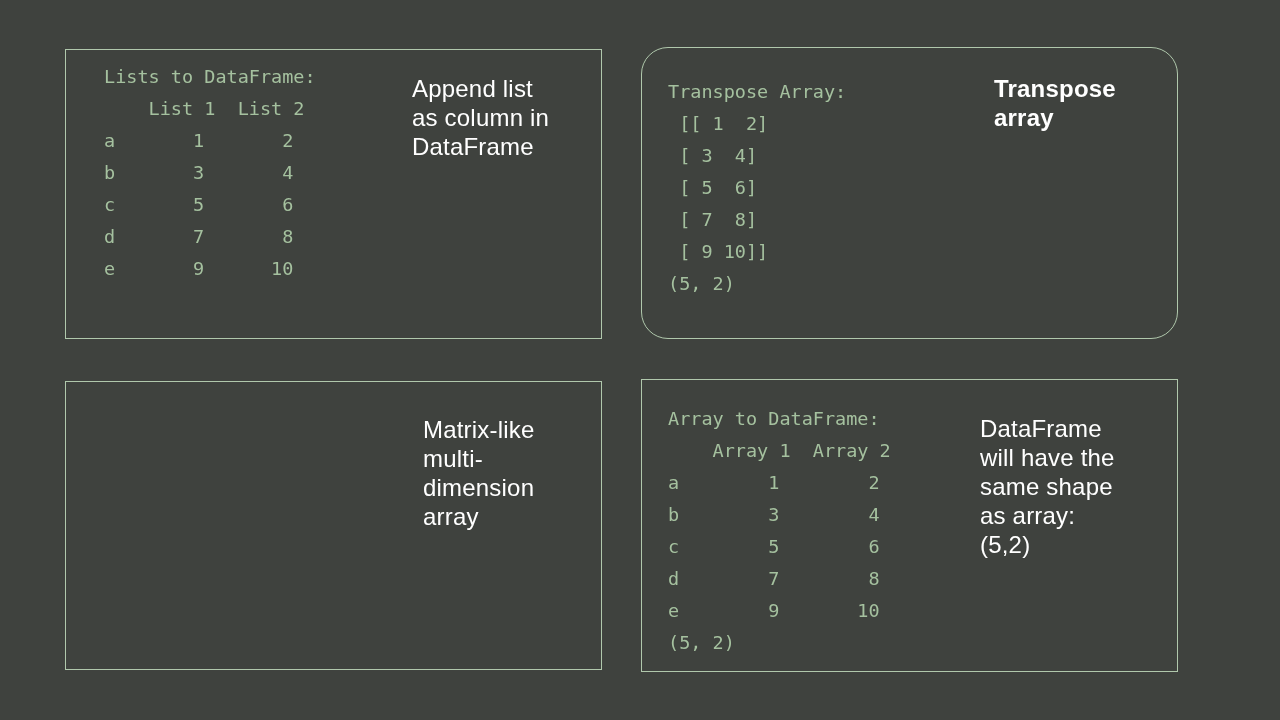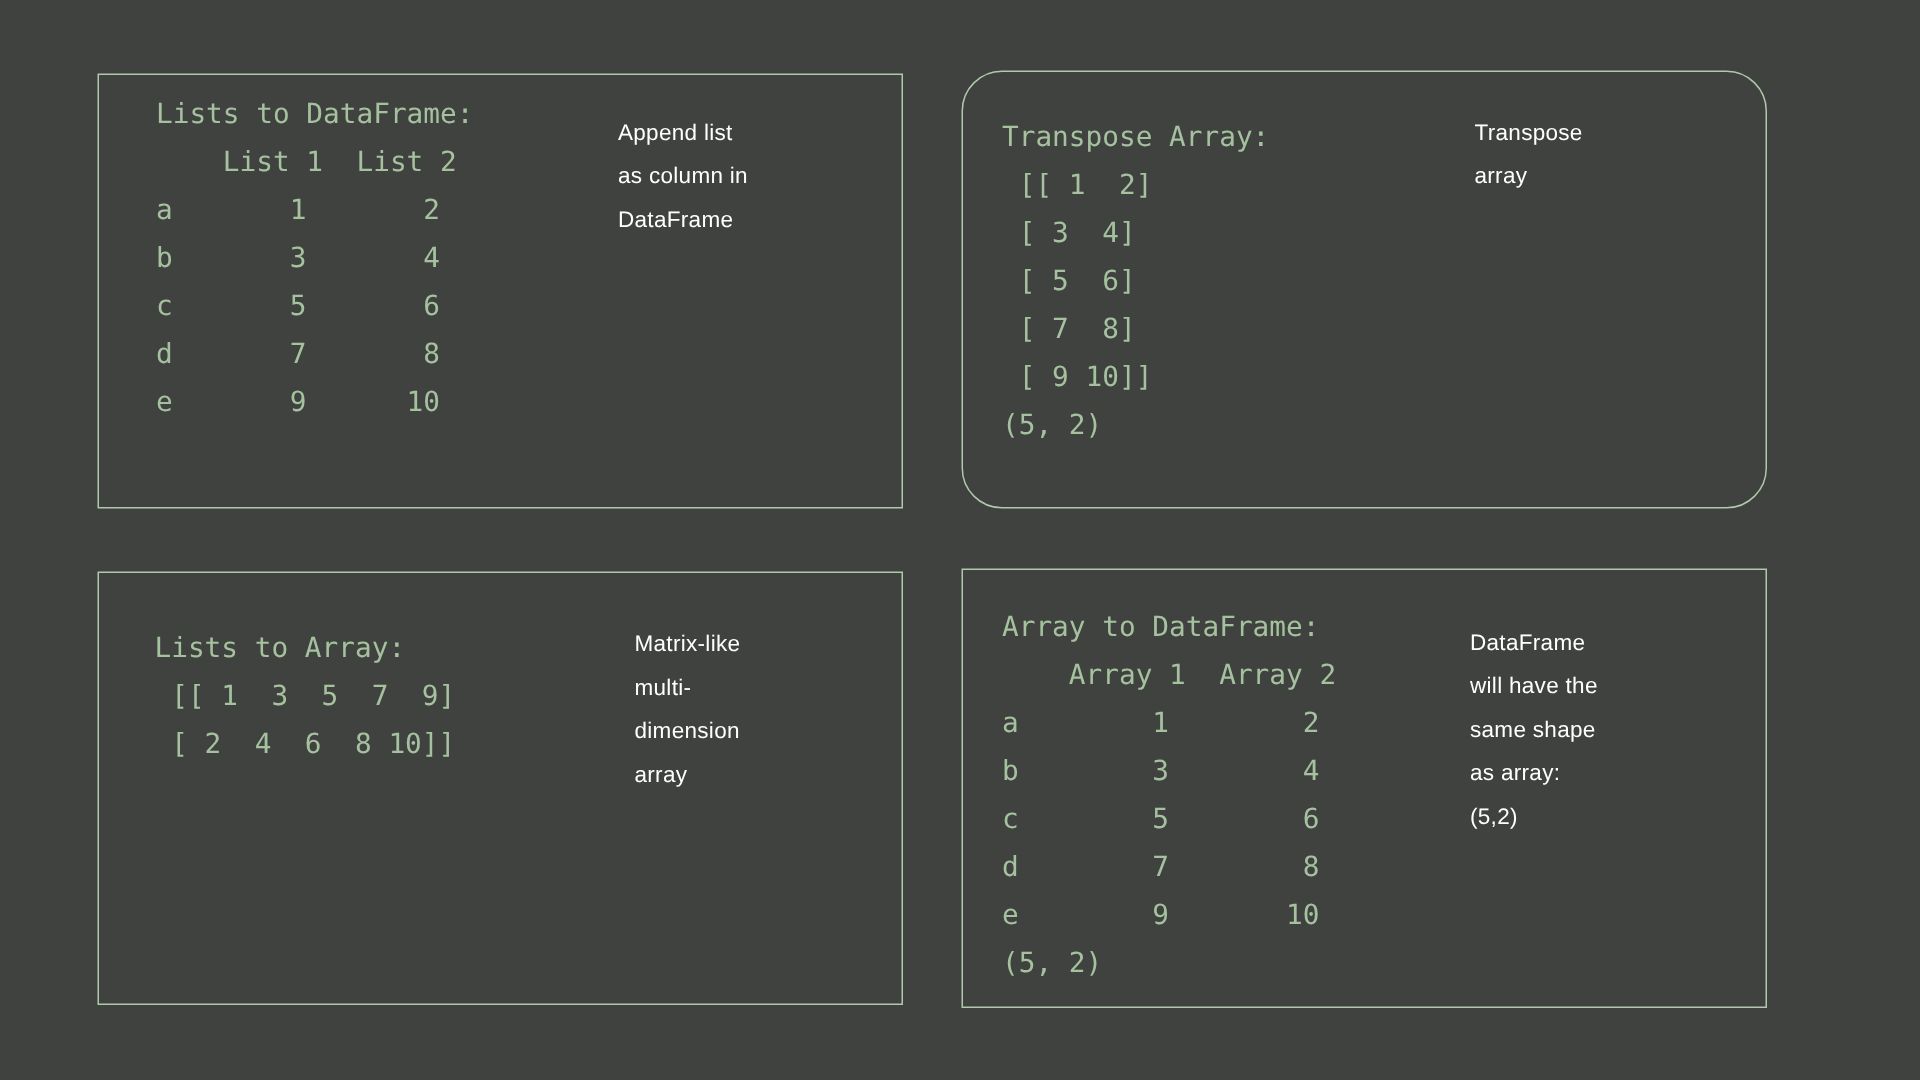--- a/index.html
+++ b/index.html
@@ -35,28 +35,28 @@
     line-height: 32px;
     color: var(--code);
     white-space: pre;
   }
   .panel-tl .code { left: 38px; top: 11px; }
   .panel-tr .code { left: 26px; top: 28px; }
   .panel-bl .code { left: 37px; top: 35px; }
   .panel-br .code { left: 26px; top: 23px; }
   .note {
     position: absolute;
-    font-size: 15px;
+    font-size: 24px;
     line-height: 29px;
     color: var(--note);
     white-space: pre-line;
     letter-spacing: 0.2px;
   }
   .panel-tl .note { left: 346px; top: 24px; }
-  .panel-tr .note { left: 341px; top: 26px; }
+  .panel-tr .note { left: 352px; top: 26px; font-weight: bold; }
   .panel-bl .note { left: 357px; top: 33px; }
   .panel-br .note { left: 338px; top: 34px; }
 </style>
 </head>
 <body>
 
 <div class="panel panel-tl">
   <pre class="code">Lists to DataFrame:
     List 1  List 2
 a       1       2
@@ -75,23 +75,20 @@
  [ 3  4]
  [ 5  6]
  [ 7  8]
  [ 9 10]]
 (5, 2)</pre>
   <div class="note">Transpose
 array</div>
 </div>
 
 <div class="panel panel-bl">
-  <pre class="code">Lists to Array:
- [[ 1  3  5  7  9]
- [ 2  4  6  8 10]]</pre>
   <div class="note">Matrix-like
 multi-
 dimension
 array</div>
 </div>
 
 <div class="panel panel-br">
   <pre class="code">Array to DataFrame:
     Array 1  Array 2
 a        1        2

